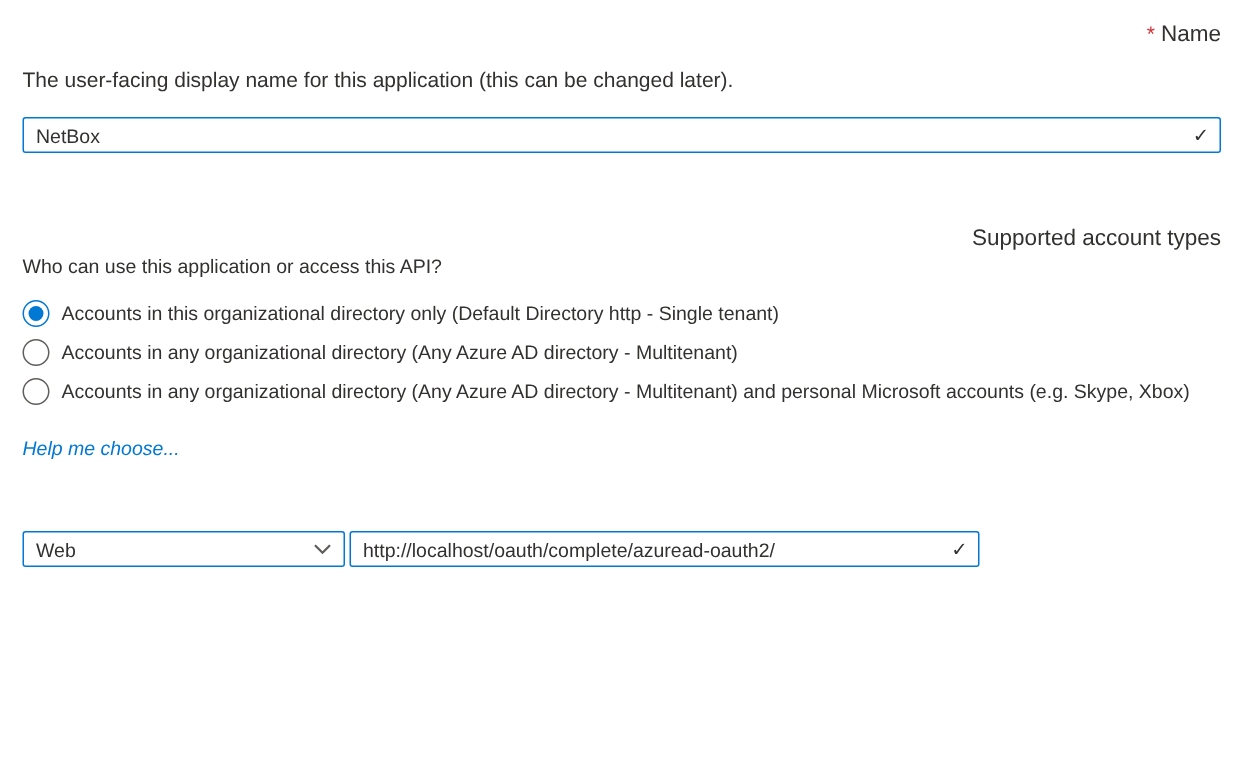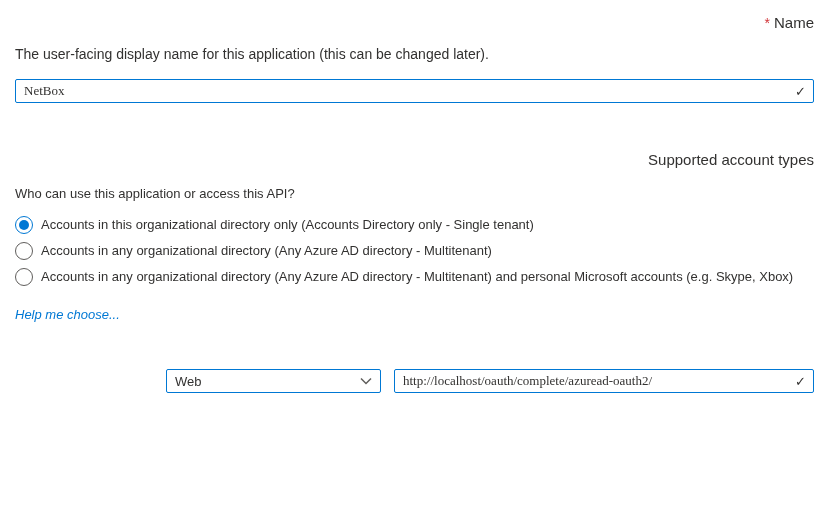--- a/index.html
+++ b/index.html
@@ -37,21 +37,21 @@
   .input-wrap {
     position: relative;
     margin-top: 15px;
     height: 24px;
   }
   .input-wrap input {
     width: 100%;
     height: 24px;
     border: 1px solid #0078d4;
     border-radius: 2px;
-    font-family: Liberation Serif, serif;
+    font-family: Liberation Sans, sans-serif;
     font-size: 13px;
     color: #323130;
     padding: 0 26px 0 8px;
     outline: none;
     background: #ffffff;
   }
   .check-icon {
     position: absolute;
     right: 8px;
     top: 50%;
@@ -59,21 +59,20 @@
     font-size: 13px;
     color: #323130;
     pointer-events: none;
     line-height: 1;
   }
 
   .section { margin-top: 46px; }
   .question {
     font-size: 13px;
     line-height: 18px;
-    margin-top: 15px;
     color: #323130;
   }
 
   
   .radio-group { margin-top: 9px; }
   .radio-row {
     display: flex;
     align-items: center;
     height: 26px;
     cursor: pointer;
@@ -115,23 +114,22 @@
     color: #0078d4;
     text-decoration: none;
     cursor: pointer;
     font-style: italic;
   }
 
   
   .uri-row {
     display: flex;
     margin-top: 16px;
-    gap: 13px;
-    align-items: center;
-    justify-content: flex-end;
+    gap: 3px;
+    align-items: center;
   }
   .select-box {
     position: relative;
     width: 215px;
     height: 24px;
     border: 1px solid #0078d4;
     border-radius: 2px;
     background: #ffffff;
     display: flex;
     align-items: center;
@@ -170,21 +168,21 @@
       <span class="check-icon">✓</span>
     </div>
   </div>
 
   <div class="section">
     <div class="section-title">Supported account types</div>
     <div class="question">Who can use this application or access this API?</div>
     <div class="radio-group">
       <div class="radio-row selected">
         <span class="radio-circle"></span>
-        <span class="radio-label">Accounts in this organizational directory only (Accounts Directory only - Single tenant)</span>
+        <span class="radio-label">Accounts in this organizational directory only (Default Directory http - Single tenant)</span>
       </div>
       <div class="radio-row">
         <span class="radio-circle"></span>
         <span class="radio-label">Accounts in any organizational directory (Any Azure AD directory - Multitenant)</span>
       </div>
       <div class="radio-row">
         <span class="radio-circle"></span>
         <span class="radio-label">Accounts in any organizational directory (Any Azure AD directory - Multitenant) and personal Microsoft accounts (e.g. Skype, Xbox)</span>
       </div>
     </div>

